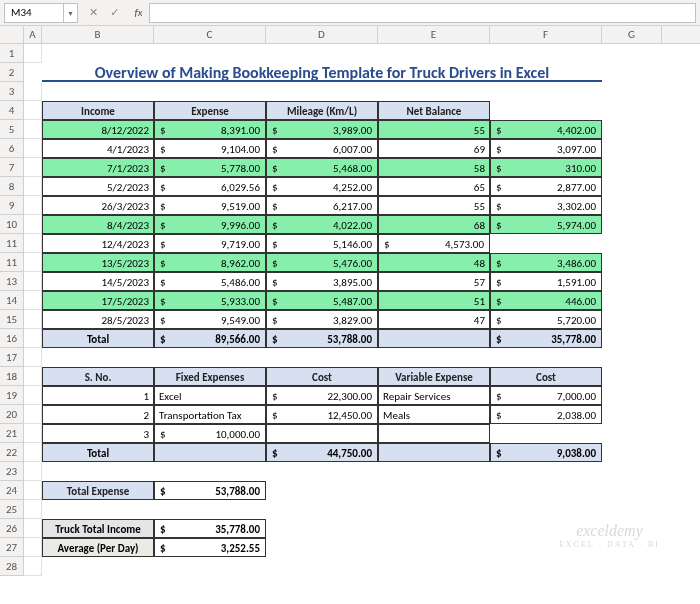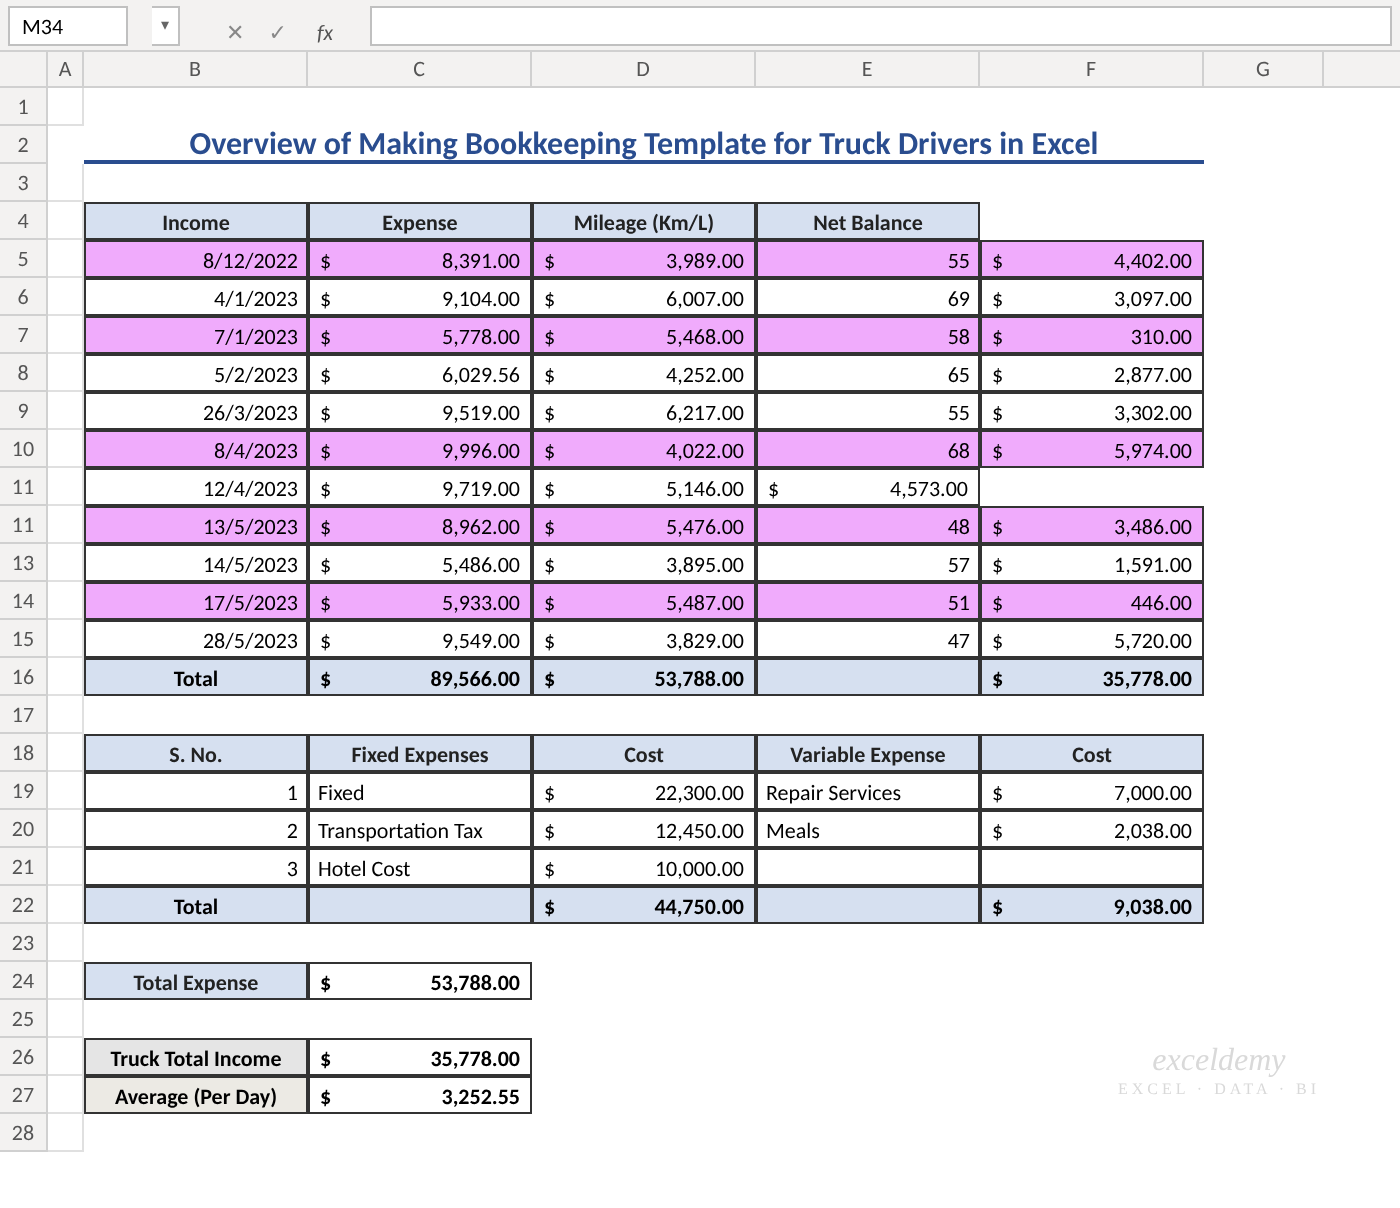--- a/index.html
+++ b/index.html
@@ -1,18 +1,18 @@
 <!DOCTYPE html>
 <html><head>
 <meta charset="utf-8">
 <style>
 * { box-sizing: border-box; margin: 0; padding: 0; }
 body { font-family: Calibri, Arial, sans-serif; font-size: 11px; background: #fff; width: 700px; height: 604px; overflow: hidden; position: relative; }
 
-.formula-bar { height: 26px; background: #f3f2f1; border-bottom: 1px solid #d0d0d0; display: flex; align-items: flex-end; padding: 2px 4px; gap: 12px; }
+.formula-bar { height: 26px; background: #f3f2f1; border-bottom: 1px solid #d0d0d0; display: flex; align-items: center; padding: 2px 4px; gap: 0; }
 .name-box { width: 60px; height: 20px; background: #fff; border: 1px solid #c0c0c0; font-size: 11px; padding: 2px 6px; display: flex; align-items: center; }
 .name-box-arrow { width: 14px; height: 20px; border: 1px solid #c0c0c0; border-left: none; display: flex; align-items: center; justify-content: center; color: #666; font-size: 8px; background: #fff; }
 .fx-group { display: flex; align-items: center; gap: 6px; margin-left: 8px; }
 .fx-btn { color: #888; font-size: 11px; padding: 0 3px; }
 .fx-label { font-style: italic; font-size: 11px; color: #555; margin-left: 6px; }
 .formula-input { flex: 1; height: 20px; background: #fff; border: 1px solid #c0c0c0; margin-left: 6px; }
 
 .grid { position: relative; }
 .col-headers { display: flex; height: 18px; background: #f3f2f1; border-bottom: 1px solid #d0d0d0; }
 .corner { width: 24px; background: #f3f2f1; border-right: 1px solid #d0d0d0; }
@@ -23,21 +23,21 @@
 .row { display: flex; height: 19px; }
 .rh { width: 24px; background: #f3f2f1; border-right: 1px solid #d0d0d0; border-bottom: 1px solid #d0d0d0; text-align: center; font-size: 11px; color: #555; line-height: 19px; }
 .cell { border-right: 1px solid #e0e0e0; border-bottom: 1px solid #e0e0e0; padding: 0 3px; font-size: 11px; line-height: 19px; white-space: nowrap; overflow: hidden; }
 
 .title-row .cell { border: none; }
 .title { color: #2a4d8f; font-weight: bold; font-size: 16px; text-align: center; width: 560px; }
 .title-underline { border-bottom: 2px solid #2a4d8f !important; }
 
 .hdr { background: #d6e0f0; color: #222; font-weight: bold; text-align: center; border: 1px solid #333 !important; }
 .bd { border: 1px solid #333 !important; }
-.stripe { background: #f0abfc; }
+.stripe { background: #86efac; }
 .total-row { background: #d6e0f0; font-weight: bold; }
 
 .money { display: flex; justify-content: space-between; }
 .money .cur { padding-left: 2px; }
 .money .val { padding-right: 2px; }
 .num-r { text-align: right; padding-right: 4px; }
 .txt-l { text-align: left; padding-left: 4px; }
 
 .watermark { position: absolute; right: 40px; bottom: 55px; color: #d9d9d9; font-size: 16px; font-style: italic; text-align: center; pointer-events: none; font-family: Georgia, serif; }
 .watermark .sub { font-size: 8px; letter-spacing: 2px; font-style: normal; }
@@ -390,21 +390,21 @@
         <div class="cell hdr cB">S. No.</div>
         <div class="cell hdr cB">Fixed Expenses</div>
         <div class="cell hdr cB">Cost</div>
         <div class="cell hdr cB">Variable Expense</div>
         <div class="cell hdr cB">Cost</div>
       </div>
       <div class="row">
         <div class="rh">19</div>
         <div class="cell" style="width:18px"></div>
         <div class="cell cB bd num-r">1</div>
-        <div class="cell cC bd txt-l">Fixed</div>
+        <div class="cell cC bd txt-l">Excel</div>
         <div class="cell cD bd">
           <div class="money">
             <span class="cur">$</span>
             <span class="val">22,300.00</span>
           </div>
         </div>
         <div class="cell cE bd txt-l">Repair Services</div>
         <div class="cell cF bd">
           <div class="money">
             <span class="cur">$</span>
@@ -428,21 +428,20 @@
           <div class="money">
             <span class="cur">$</span>
             <span class="val">2,038.00</span>
           </div>
         </div>
       </div>
       <div class="row">
         <div class="rh">21</div>
         <div class="cell" style="width:18px"></div>
         <div class="cell cB bd num-r">3</div>
-        <div class="cell cC bd txt-l">Hotel Cost</div>
         <div class="cell cD bd">
           <div class="money">
             <span class="cur">$</span>
             <span class="val">10,000.00</span>
           </div>
         </div>
         <div class="cell cE bd txt-l"></div>
         <div class="cell cF bd"></div>
       </div>
       <div class="row">

